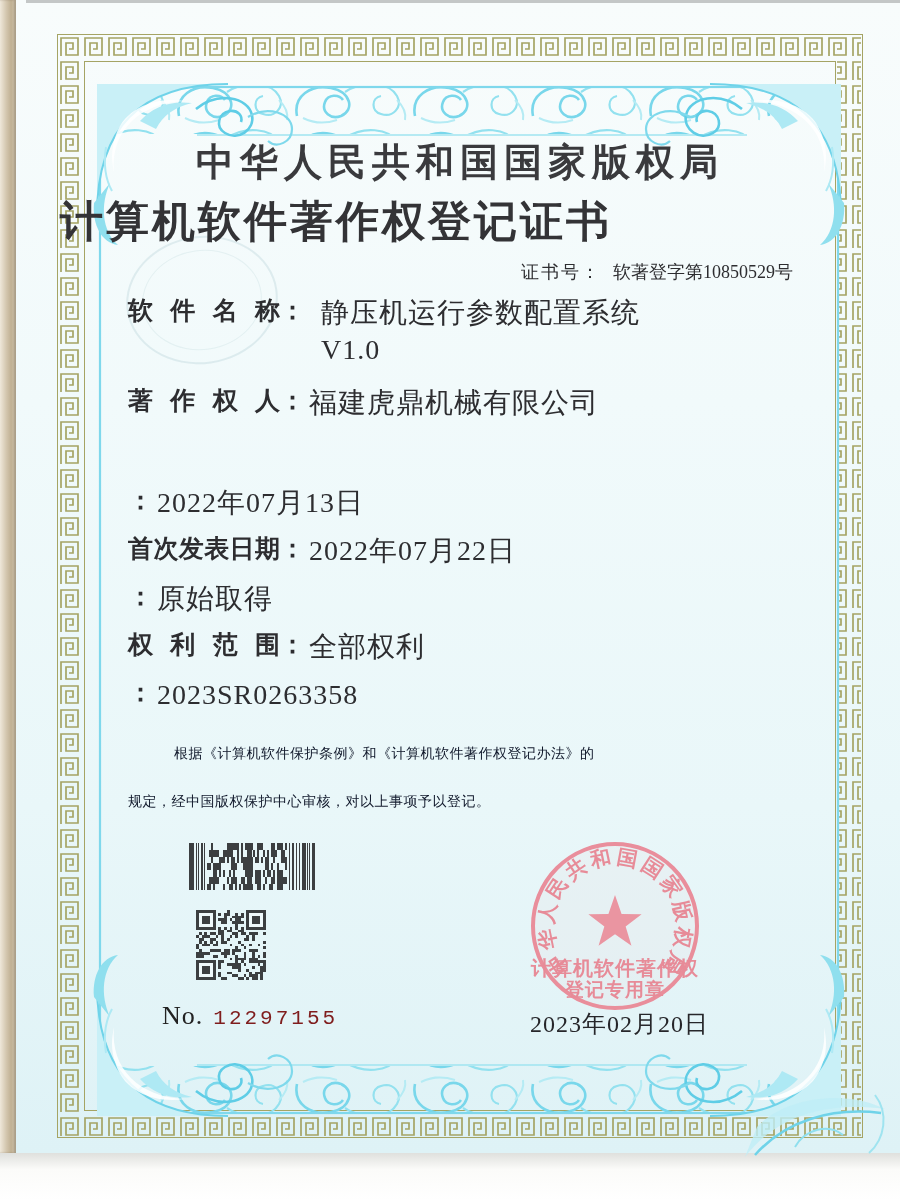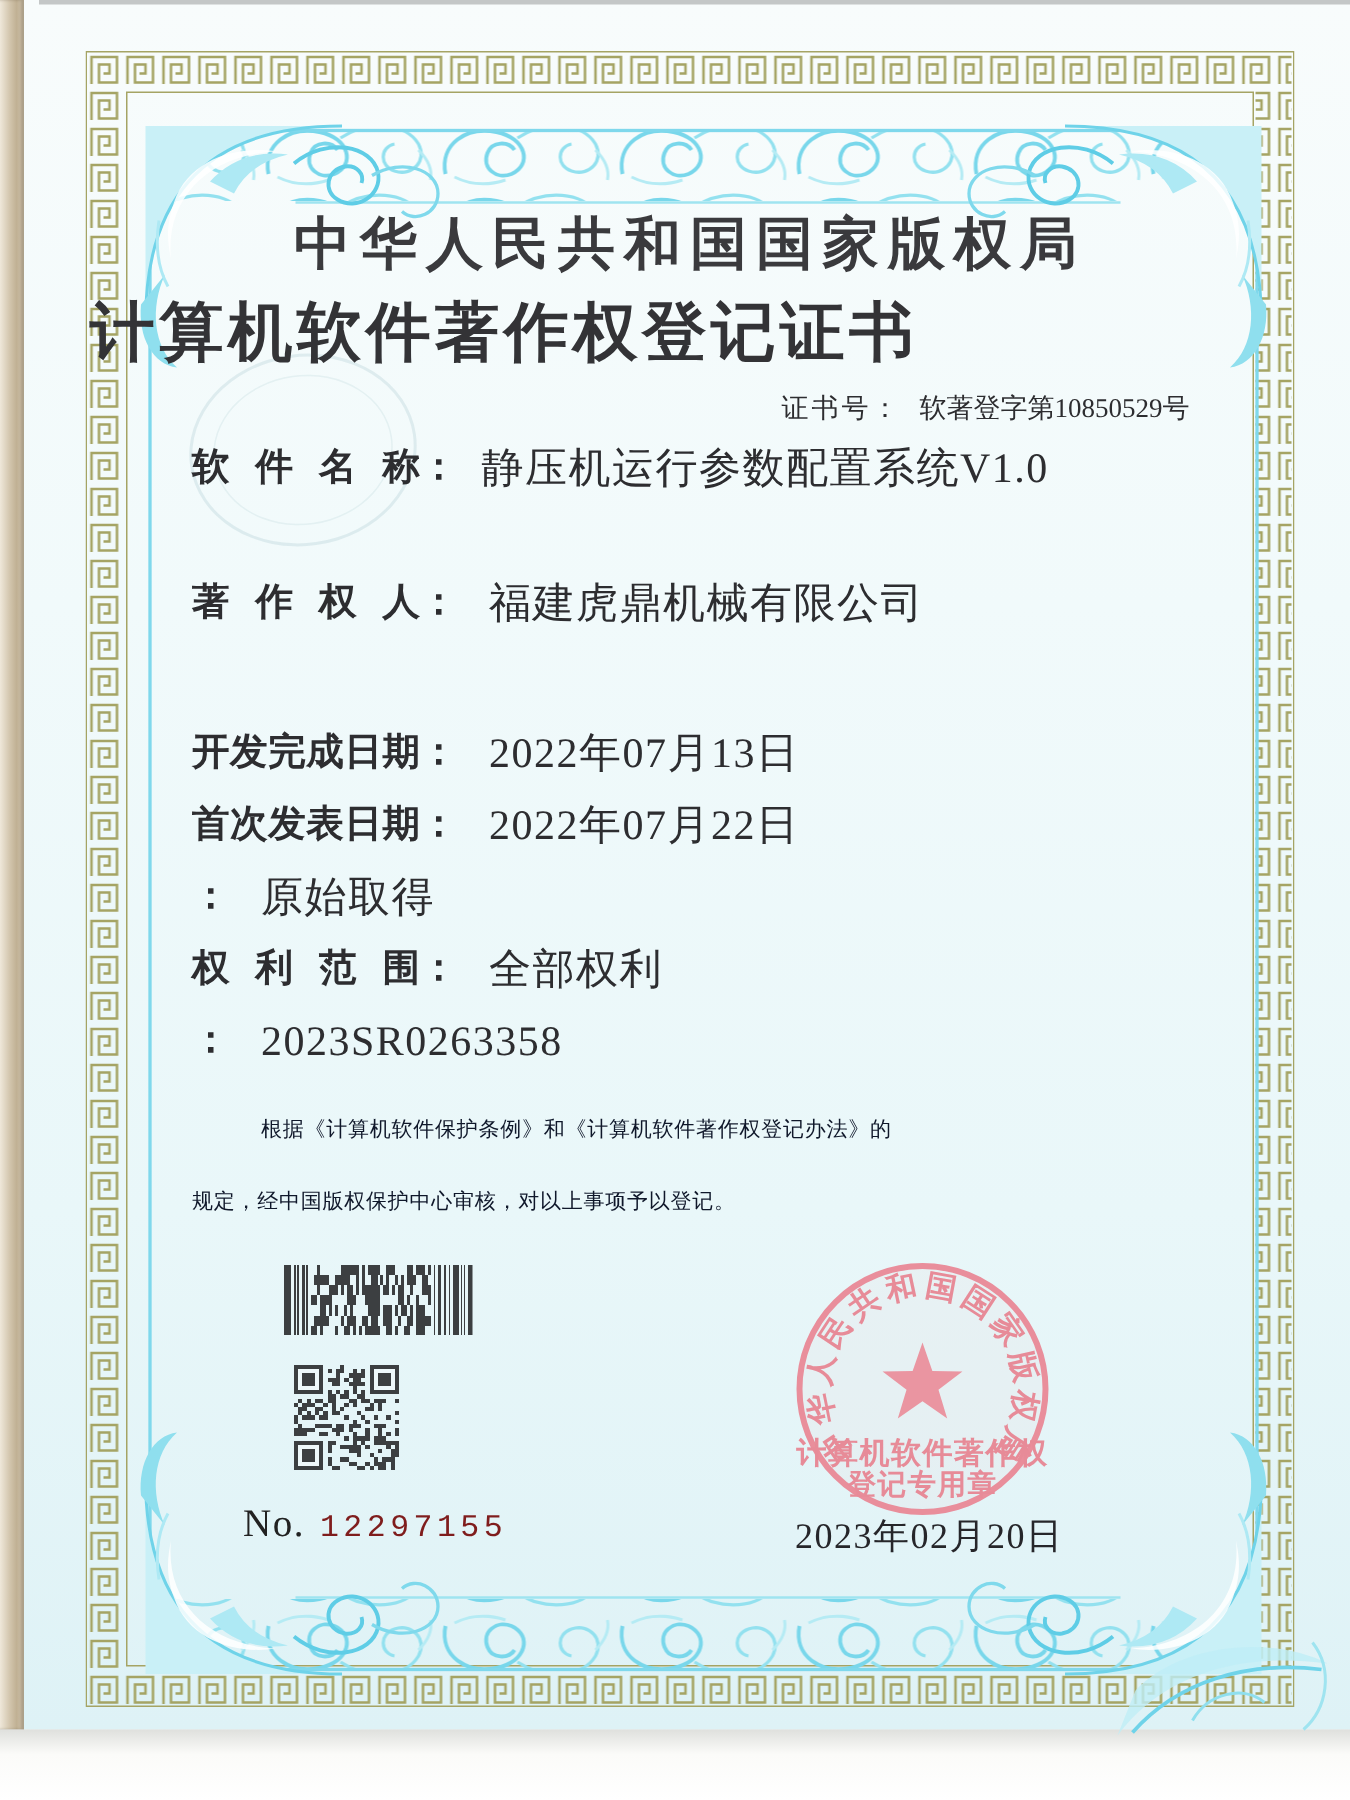--- a/index.html
+++ b/index.html
@@ -20,22 +20,22 @@
              font-size:38px;font-weight:bold;letter-spacing:6px;color:#3a3a3d}
   .cert-title{left:60px;top:193px;width:800px;text-align:left;
              font-size:43px;font-weight:bold;letter-spacing:3px;color:#333336}
   .cert-no{left:60px;top:260px;width:733px;text-align:right;font-size:18px}
   .cert-no .lbl{font-weight:normal;margin-right:12px;letter-spacing:2px}
 
   .row{left:128px;display:flex;align-items:flex-start}
   .row .lbl{display:inline-block;width:152px;font-weight:bold;font-size:25px;
             text-align:justify;text-align-last:justify}
   .row .colon{font-weight:bold;font-size:25px}
-  .row .val{margin-left:21px;font-size:28px;letter-spacing:1px;line-height:37px}
-  .valstack{margin-left:16px;display:flex;flex-direction:row}
+  .row .val{margin-left:4px;font-size:28px;letter-spacing:1px;line-height:37px}
+  .valstack{margin-left:16px;display:flex;flex-direction:column}
   .valstack .val{margin-left:0}
 
   .statement{left:128px;width:678px;font-size:14px;letter-spacing:.5px;line-height:30px;color:#0f172a}
   .indent{padding-left:46px}
 
   .serial{left:162px;top:1001px;font-size:26px;letter-spacing:1px;color:#222}
   .serial .num{color:#7f1d1d;font-family:Liberation Mono, monospace;
                font-size:21px;letter-spacing:3px;margin-left:10px}
   .date{left:530px;top:1008px;font-size:24px;letter-spacing:1px;color:#26262a;z-index:5}
 
@@ -118,21 +118,20 @@
     <span class="val">静压机运行参数配置系统</span>
     <span class="val">V1.0</span>
   </span>
 </div>
 <div class="abs row" style="top:384px">
   <span class="lbl">著 作 权 人</span>
   <span class="colon">：</span>
   <span class="val">福建虎鼎机械有限公司</span>
 </div>
 <div class="abs row" style="top:484px">
-  <span class="lbl">开发完成日期</span>
   <span class="colon">：</span>
   <span class="val">2022年07月13日</span>
 </div>
 <div class="abs row" style="top:532px">
   <span class="lbl">首次发表日期</span>
   <span class="colon">：</span>
   <span class="val">2022年07月22日</span>
 </div>
 <div class="abs row" style="top:580px">
   <span class="colon">：</span>

